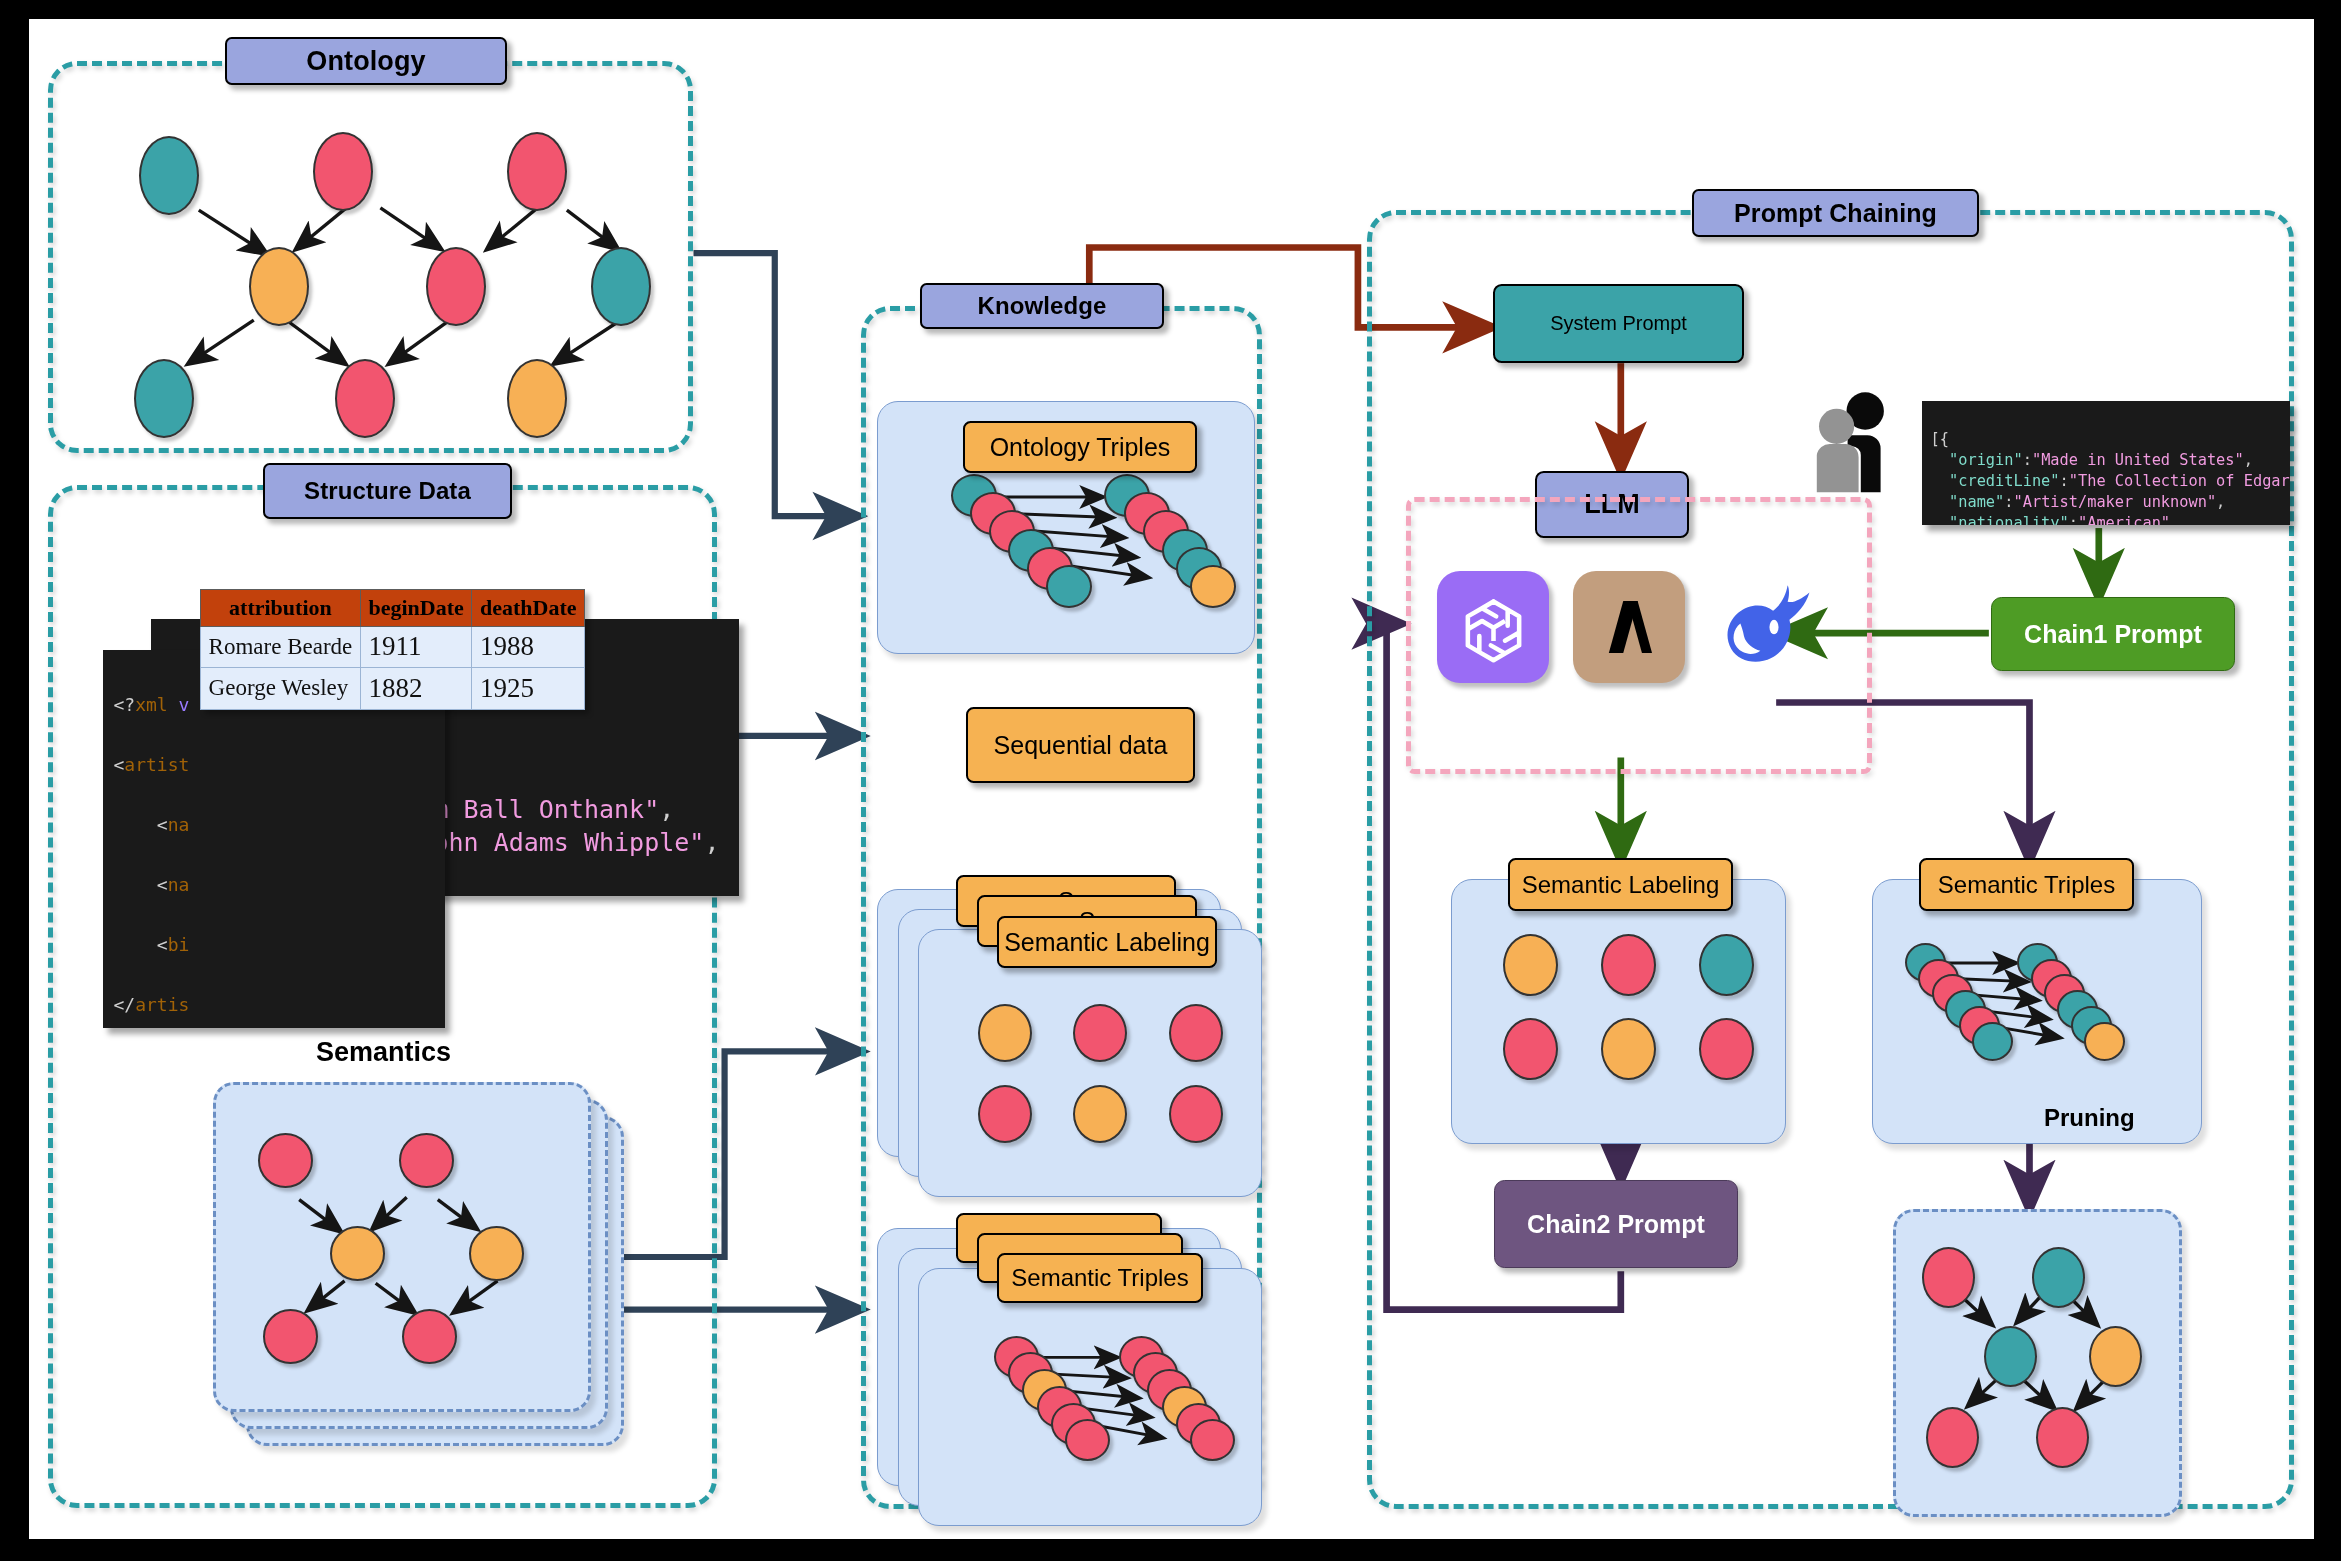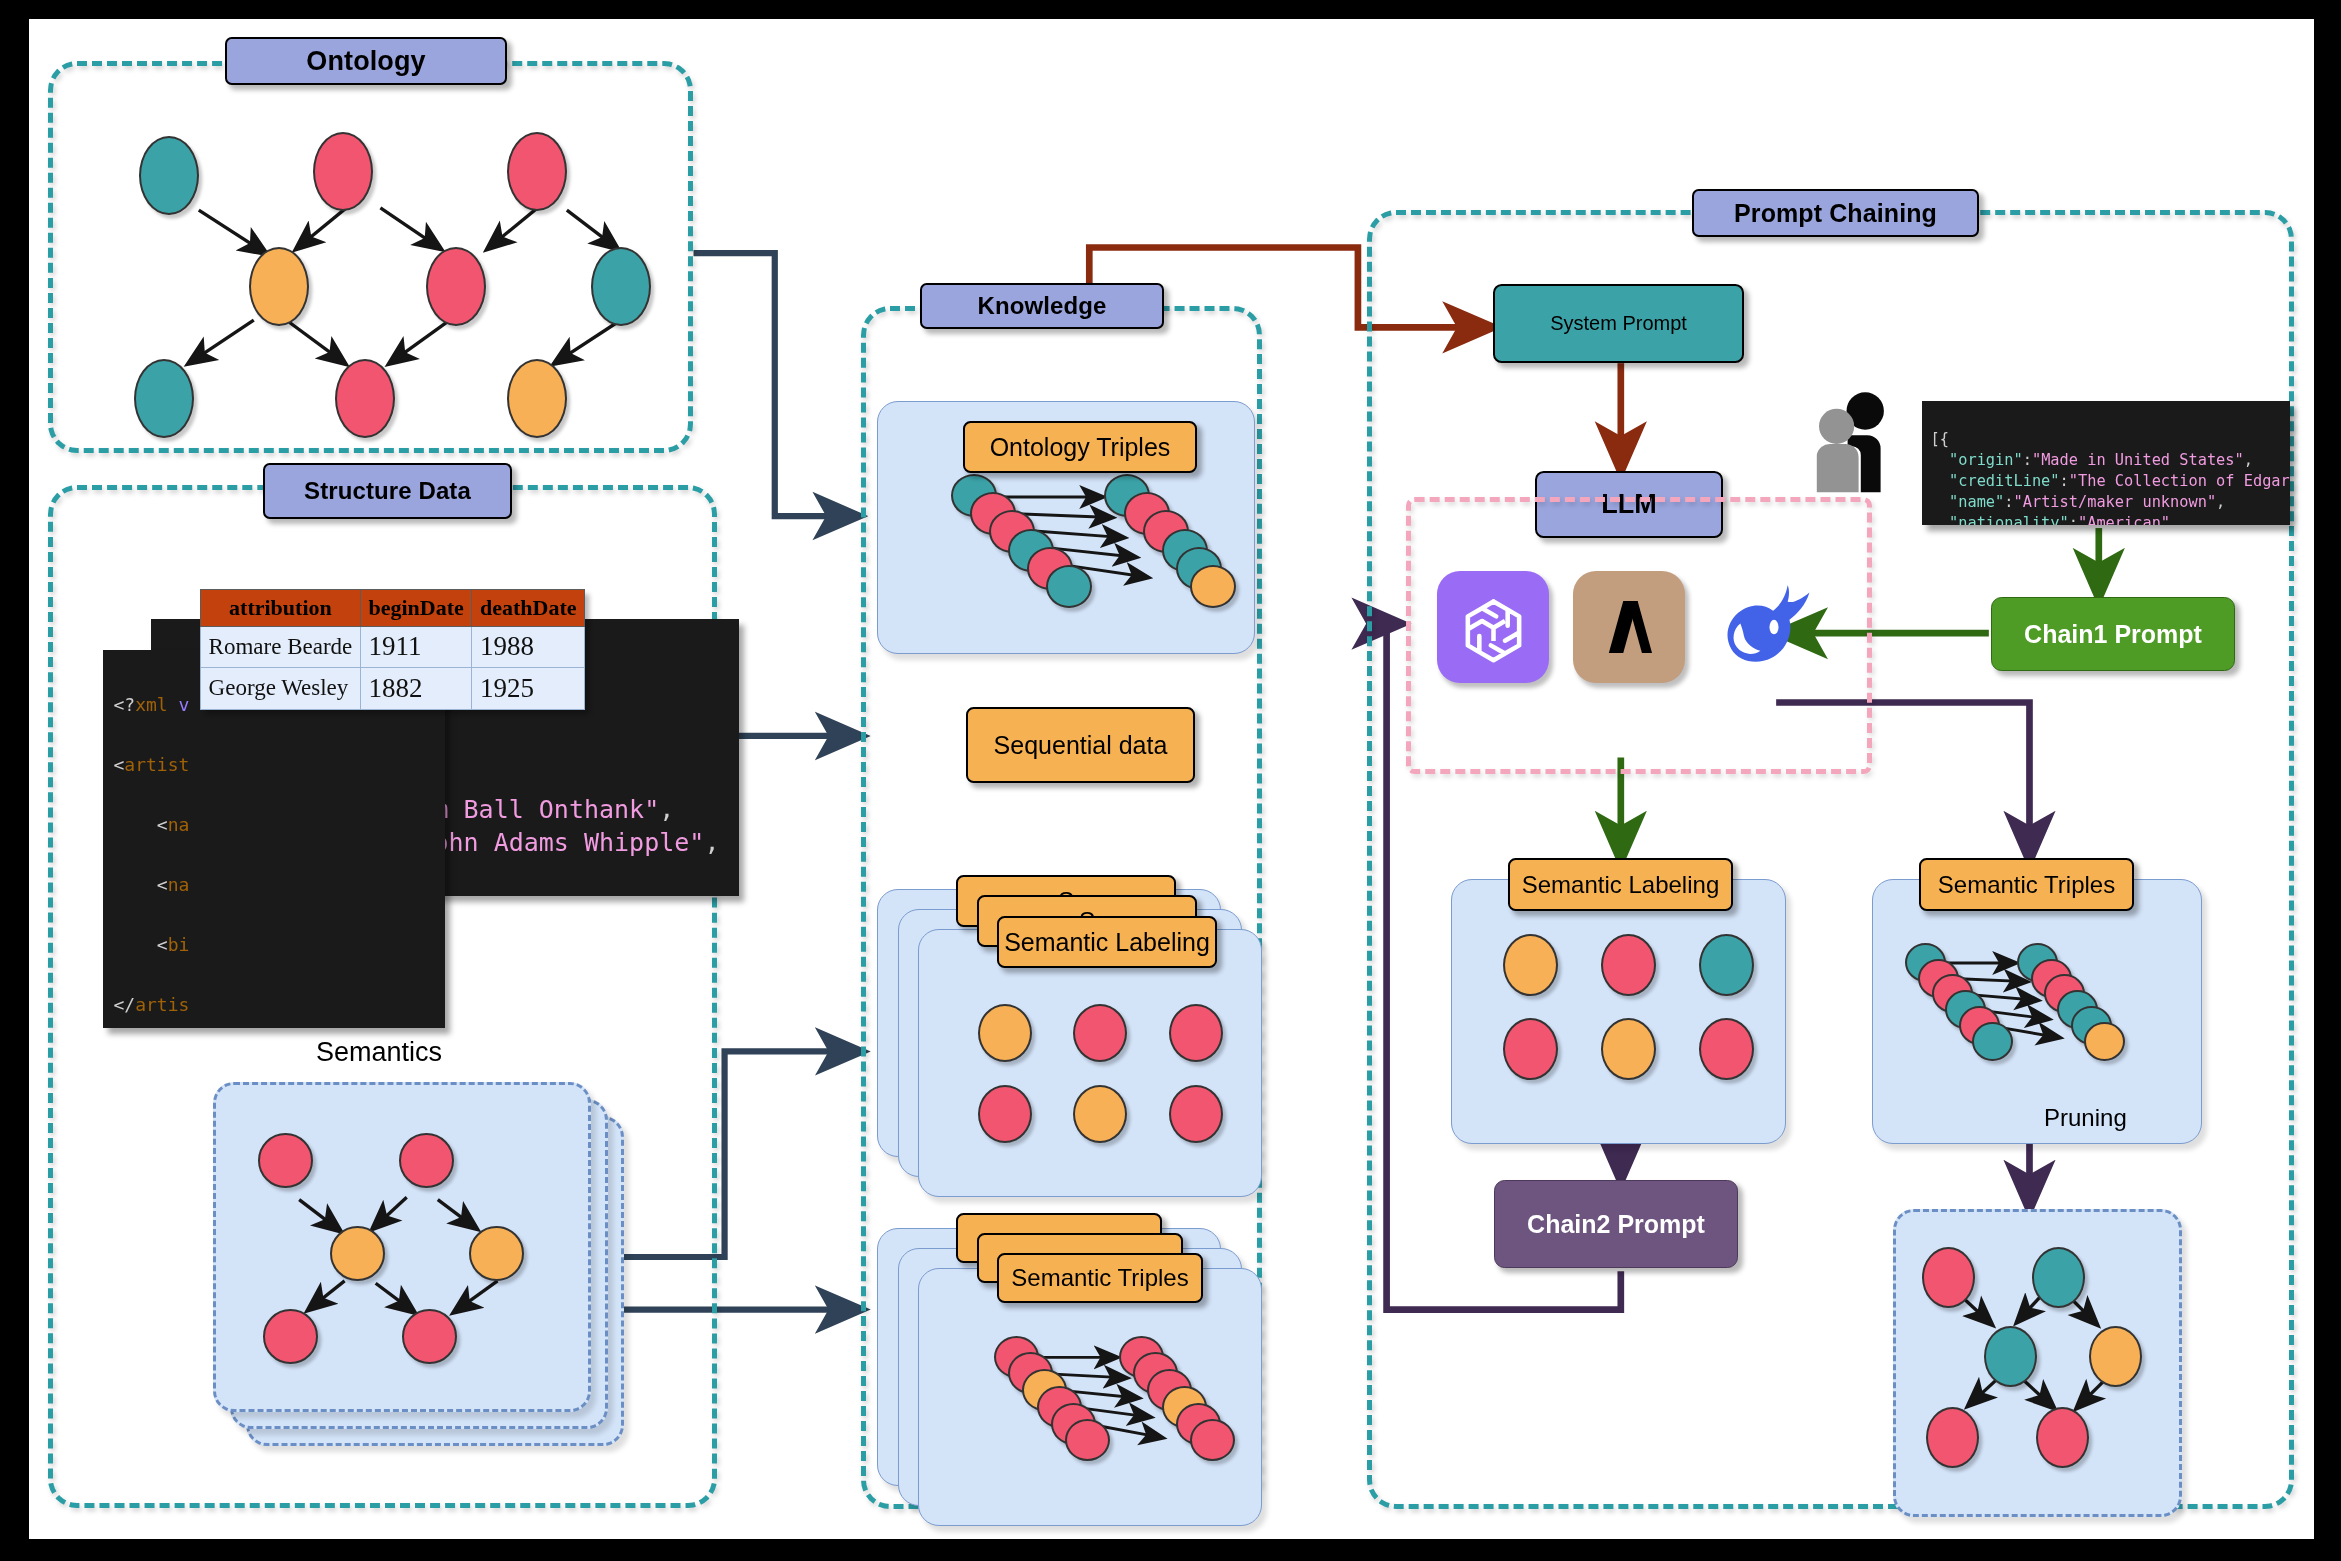--- a/index.html
+++ b/index.html
@@ -94,21 +94,21 @@
   .pbox-peri { background: #9aa5de; color: #000; font-weight: bold; }
   .pbox-green { background: #4e9c25; color: #fff; font-weight: bold;
                 border: 1.9px solid #2f6a12; border-radius: 10.5px; }
   .pbox-purple { background: #6e5580; color: #fff; font-weight: bold;
                  border: 1.9px solid #4b3a59; border-radius: 10.5px; }
 
   .group-pink {
     border: 5.3px dashed #f4a6bd; border-radius: 8.6px;
     filter: drop-shadow(2.9px 3.8px 2.9px rgba(0,0,0,.15));
   }
-  .lbl-plain { font-weight: normal; color: #000; }
+  .lbl-plain { font-weight: bold; color: #000; }
   svg.overlay { position: absolute; left:0; top:0; pointer-events: none; }
 </style>
 </head>
 <body>
 
 <div id="canvas">
 
   <svg class="overlay" width="2285" height="1520" viewBox="0 0 4780 3180">
     <defs>
       <marker id="ar-dark" markerWidth="9" markerHeight="9" refX="7.4" refY="4.5" orient="auto">
@@ -337,21 +337,21 @@
   <div class="node n-pink abs" style="left:1118px; top:1350px; width:45px; height:42px;"></div>
   <div class="node n-orng abs" style="left:1133px; top:1367px; width:45px; height:42px;"></div>
   <div class="node n-pink abs" style="left:1147px; top:1384px; width:45px; height:42px;"></div>
   <div class="node n-pink abs" style="left:1161px; top:1400px; width:45px; height:42px;"></div>
 
   <div class="group-teal abs" style="left:1338px; top:191px; width:927px; height:1299px;"></div>
   <div class="chip-title abs" style="left:1663px; top:170px; width:287px; height:48px; font-size:25px;">Prompt Chaining</div>
 
   <div class="pbox pbox-teal abs" style="left:1464px; top:265px; width:251px; height:79px; font-size:20px;">System Prompt</div>
 
-  <div class="pbox pbox-peri abs" style="left:1506px; top:452px; width:188px; height:67px; font-size:27px;">LLM</div>
+  <div class="pbox pbox-peri abs" style="left:1506px; top:452px; width:154px; height:67px; font-size:27px;">LLM</div>
 
   <div class="group-pink abs" style="left:1377px; top:478px; width:466px; height:277px;"></div>
 
   <div class="abs" style="left:1408px; top:552px; width:112px; height:112px; background:#9a6cf5; border-radius:23px; box-shadow:3.8px 4.8px 4.3px rgba(0,0,0,.25); display:flex; align-items:center; justify-content:center;">
     <svg width="81" height="81" viewBox="0 0 24 24">
       <path fill="none" stroke="#ffffff" stroke-width="1.35" stroke-linejoin="round" stroke-linecap="round" d="M12 4.3 L16.2 6.7 L16.2 11.5 M16.2 6.7 L19.6 8.7 L19.6 13.5 L15.4 15.9 M19.6 13.5 L19.6 17.3 L15.4 19.7 L11.2 17.3 M15.4 19.7 L12 21.7 L7.8 19.3 L7.8 14.5 M7.8 19.3 L4.4 17.3 L4.4 12.5 L8.6 10.1 M4.4 12.5 L4.4 8.7 L8.6 6.3 L12.8 8.7 M8.6 6.3 L12 4.3 Z"></path>
       <path fill="none" stroke="#ffffff" stroke-width="1.35" stroke-linejoin="round" d="M8.6 10.1 L12 12.1 L12 16 M12 12.1 L15.4 10.1"></path>
     </svg>
   </div>
 

